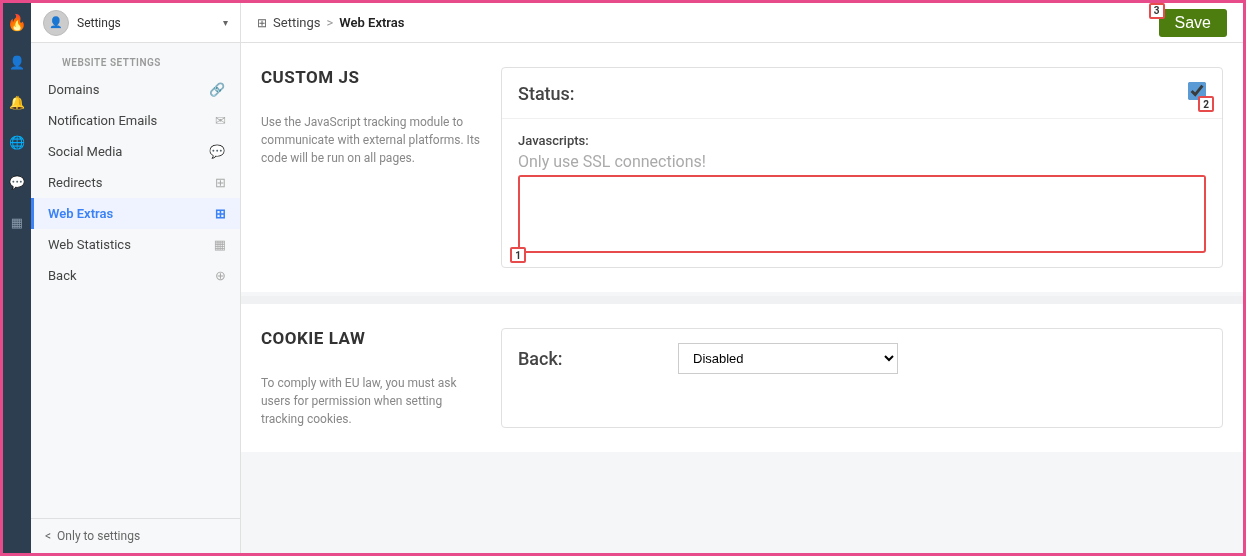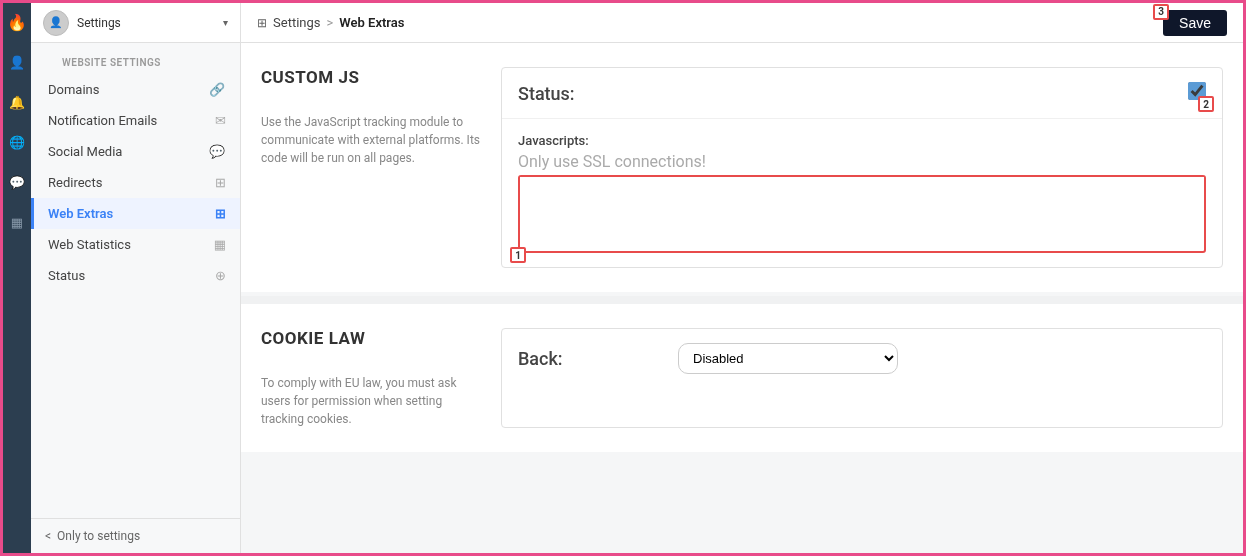--- a/index.html
+++ b/index.html
@@ -182,25 +182,25 @@
     .breadcrumb .bc-separator {
       color: #999;
     }
 
     .breadcrumb .bc-current {
       font-weight: 600;
       color: #222;
     }
 
     .save-btn {
-      background: #0f172a;
+      background: #4d7c0f;
       color: #fff;
       border: none;
       padding: 5px 16px;
-      font-size: 14px;
+      font-size: 16px;
       border-radius: 3px;
       cursor: pointer;
       position: relative;
     }
 
     .annotation-badge {
       position: absolute;
       background: #fff;
       border: 2px solid #e84b4b;
       color: #333;
@@ -367,21 +367,21 @@
       justify-content: center;
       border-radius: 2px;
       z-index: 10;
     }
 
     
     .mode-select {
       width: 220px;
       padding: 6px 10px;
       border: 1px solid #ccc;
-      border-radius: 10px;
+      border-radius: 0;
       font-size: 13px;
       background: #fff;
       cursor: pointer;
     }
 
     
     .section-divider {
       height: 8px;
       background: #f0f1f2;
     }
@@ -447,21 +447,21 @@
       </div>
       <div class="sidebar-item active">
         <span>Web Extras</span>
         <span class="item-icon">⊞</span>
       </div>
       <div class="sidebar-item">
         <span>Web Statistics</span>
         <span class="item-icon">▦</span>
       </div>
       <div class="sidebar-item">
-        <span>Status</span>
+        <span>Back</span>
         <span class="item-icon">⊕</span>
       </div>
     </nav>
 
     <div class="sidebar-back">
       <span>&lt;</span>
       <span>Only to settings</span>
     </div>
   </div>
 

